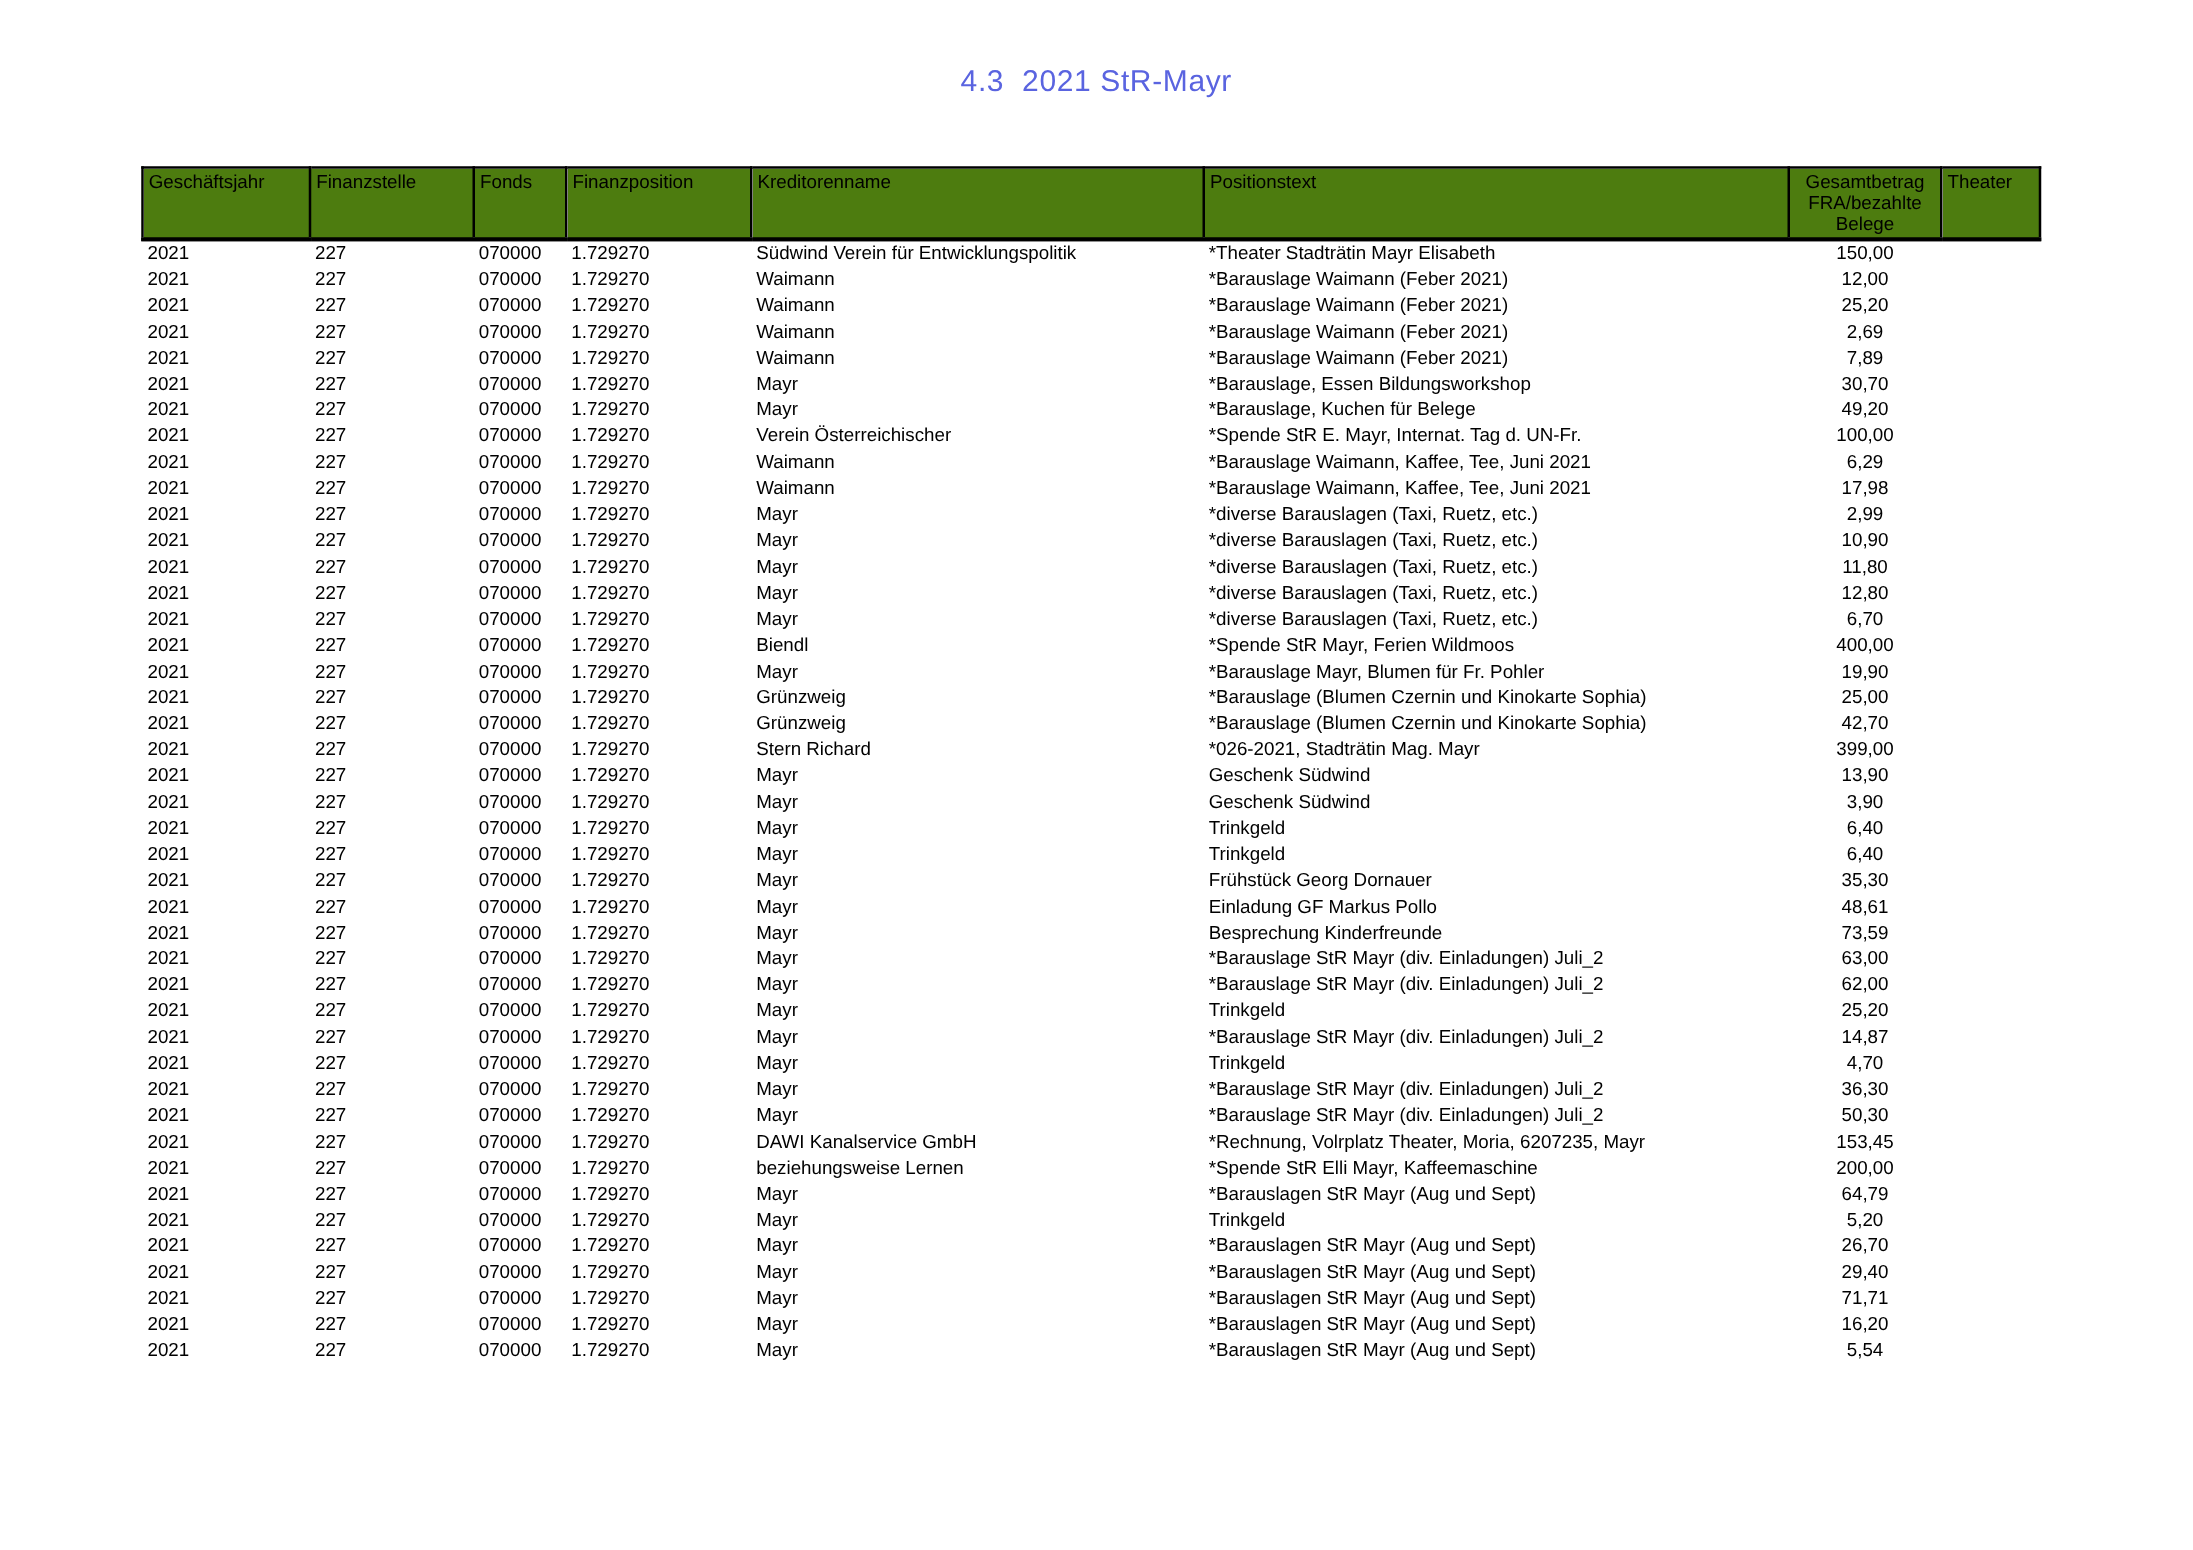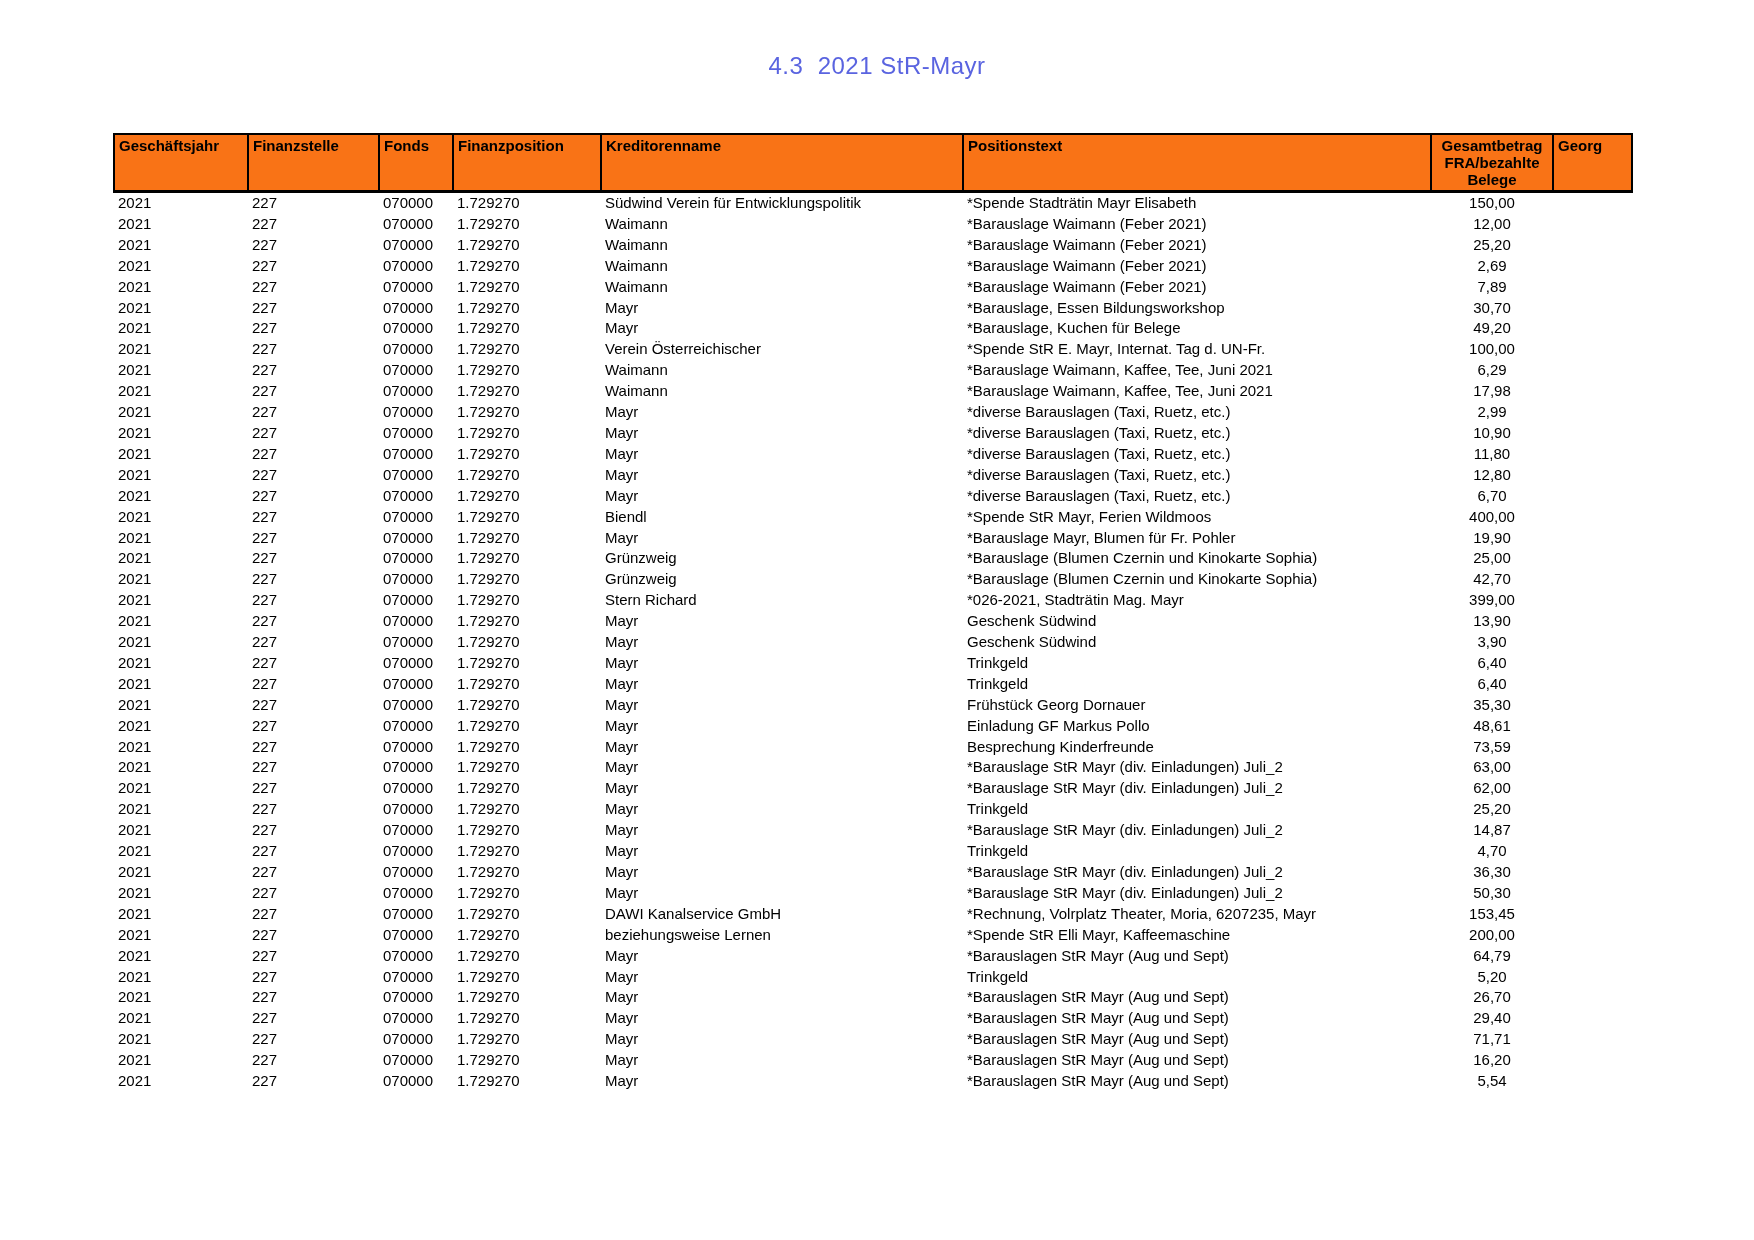--- a/index.html
+++ b/index.html
@@ -28,24 +28,24 @@
     position: absolute;
     left: 113px;
     top: 133px;
     border-collapse: collapse;
     table-layout: fixed;
     width: 1518px;
     font-size: 15px;
     color: #000000;
   }
   .report-table thead th {
-    background: #f97316;
+    background: #4d7c0f;
     border: 2px solid #000000;
     border-bottom: 3px solid #000000;
-    font-weight: 700;
+    font-weight: 400;
     text-align: left;
     vertical-align: top;
     padding: 2px 4px;
     height: 50px;
     overflow: hidden;
   }
   .report-table tbody td {
     border: none;
     padding: 0 4px;
     height: 20.9px;
@@ -81,31 +81,31 @@
   </colgroup>
   <thead>
     <tr>
       <th>Geschäftsjahr</th>
       <th>Finanzstelle</th>
       <th>Fonds</th>
       <th>Finanzposition</th>
       <th>Kreditorenname</th>
       <th>Positionstext</th>
       <th class="th-betrag">Gesamtbetrag FRA/bezahlte Belege</th>
-      <th>Georg</th>
+      <th>Theater</th>
     </tr>
   </thead>
   <tbody>
       <tr>
         <td>2021</td>
         <td>227</td>
         <td>070000</td>
         <td>1.729270</td>
         <td>Südwind Verein für Entwicklungspolitik</td>
-        <td>*Spende Stadträtin Mayr Elisabeth</td>
+        <td>*Theater Stadträtin Mayr Elisabeth</td>
         <td>150,00</td>
         <td></td>
       </tr>
       <tr>
         <td>2021</td>
         <td>227</td>
         <td>070000</td>
         <td>1.729270</td>
         <td>Waimann</td>
         <td>*Barauslage Waimann (Feber 2021)</td>

